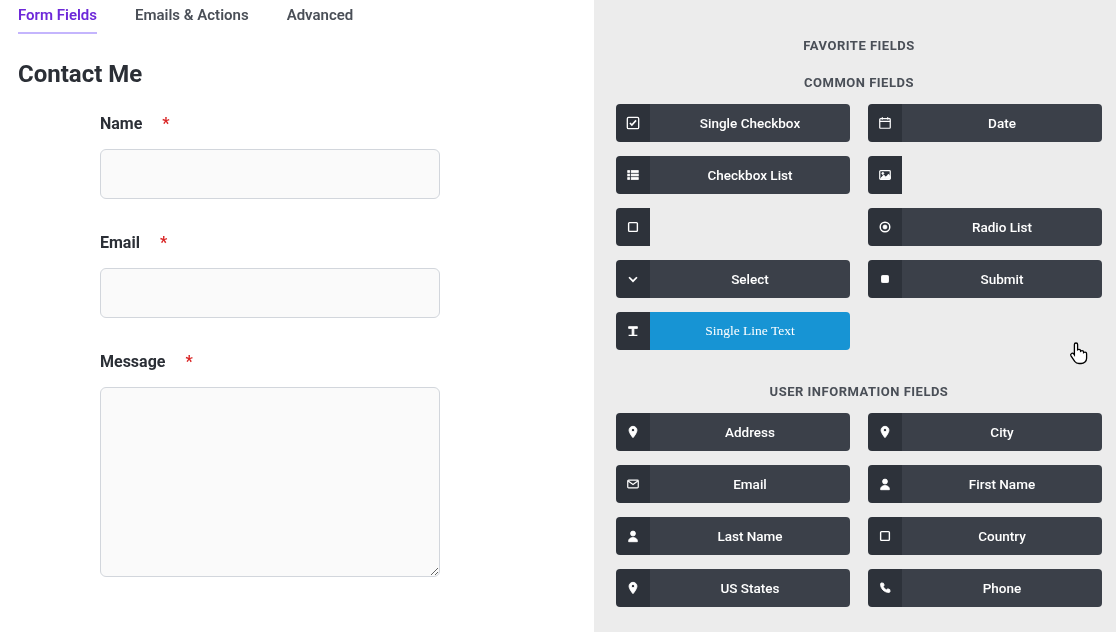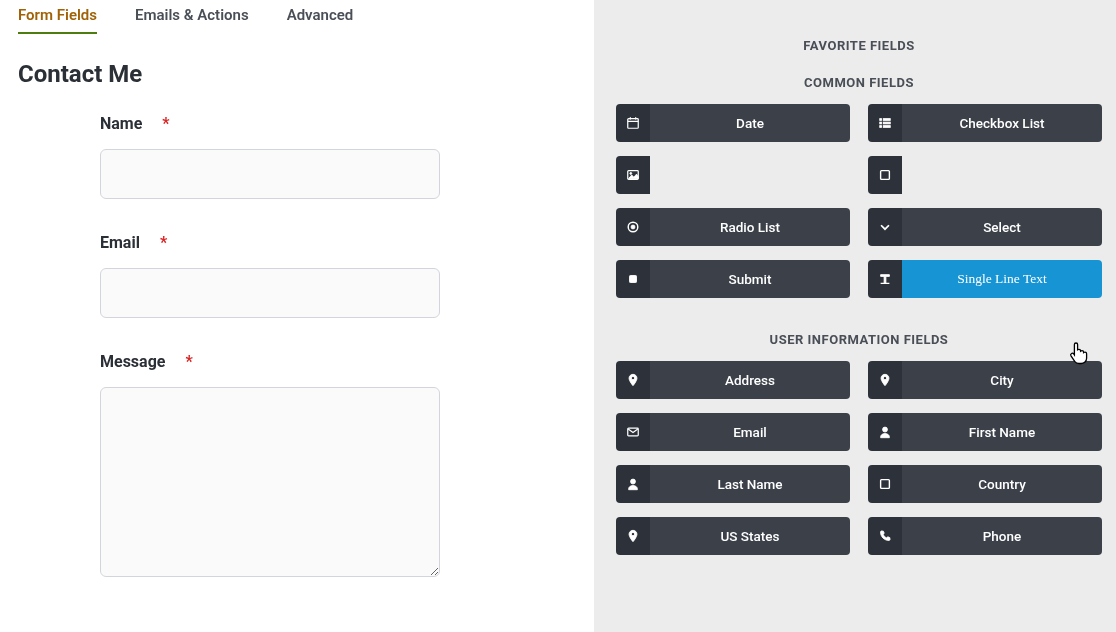--- a/index.html
+++ b/index.html
@@ -24,22 +24,22 @@
     padding: 4px 0 6px 0;
   }
   .tab {
     font-size: 15px;
     font-weight: 600;
     color: #4a4f57;
     padding: 2px 0 8px 0;
     cursor: pointer;
   }
   .tab.active {
-    color: #a16207;
-    border-bottom: 2px solid #4d7c0f;
+    color: #6d28d9;
+    border-bottom: 2px solid #c4b5fd;
   }
   .form-title {
     font-size: 24px;
     font-weight: 700;
     color: #2b2f36;
     margin: 20px 0 26px 0;
   }
   .form-body { padding-left: 82px; }
   .field { margin-bottom: 34px; }
   .field-label {
@@ -173,20 +173,29 @@
 </div>
 
 <div class="right">
   <div class="panel-heading first">FAVORITE FIELDS</div>
   <div class="panel-heading">COMMON FIELDS</div>
 
   <div class="button-grid">
     <div class="field-btn">
       <div class="icon">
         <svg viewBox="0 0 16 16">
+            <rect x="1.5" y="1.5" width="13" height="13" rx="1.5" fill="none" stroke-width="1.5"></rect>
+            <path d="M4.5 8l2.2 2.3L11.5 5" fill="none" stroke-width="1.8"></path>
+          </svg>
+      </div>
+      <div class="label">Single Checkbox</div>
+    </div>
+    <div class="field-btn">
+      <div class="icon">
+        <svg viewBox="0 0 16 16">
             <rect x="2" y="3" width="12" height="11" rx="1" fill="none" stroke-width="1.4"></rect>
             <line x1="2" y1="6.2" x2="14" y2="6.2" stroke-width="1.4"></line>
             <line x1="5" y1="1.5" x2="5" y2="4" stroke-width="1.5"></line>
             <line x1="11" y1="1.5" x2="11" y2="4" stroke-width="1.5"></line>
           </svg>
       </div>
       <div class="label">Date</div>
     </div>
     <div class="field-btn">
       <div class="icon">

